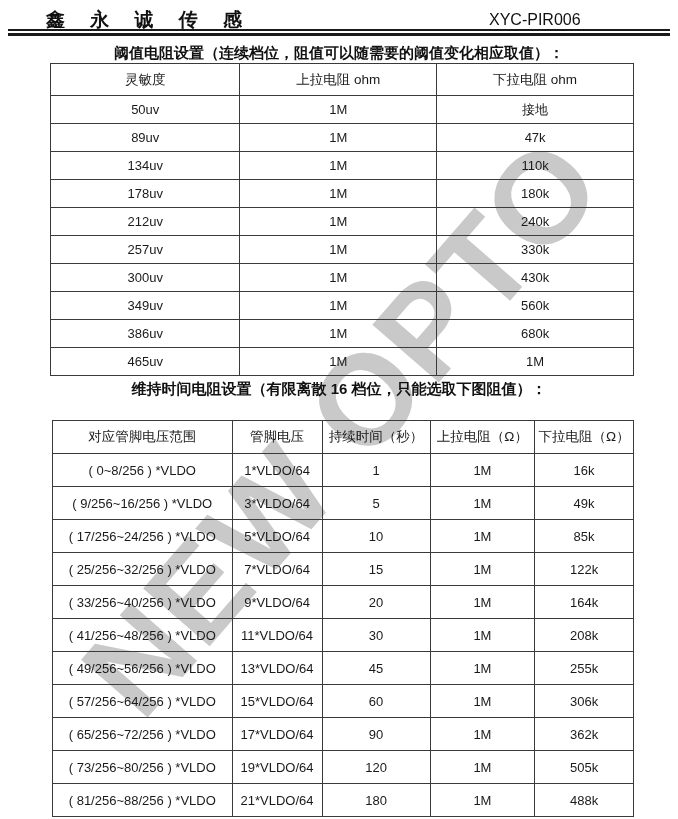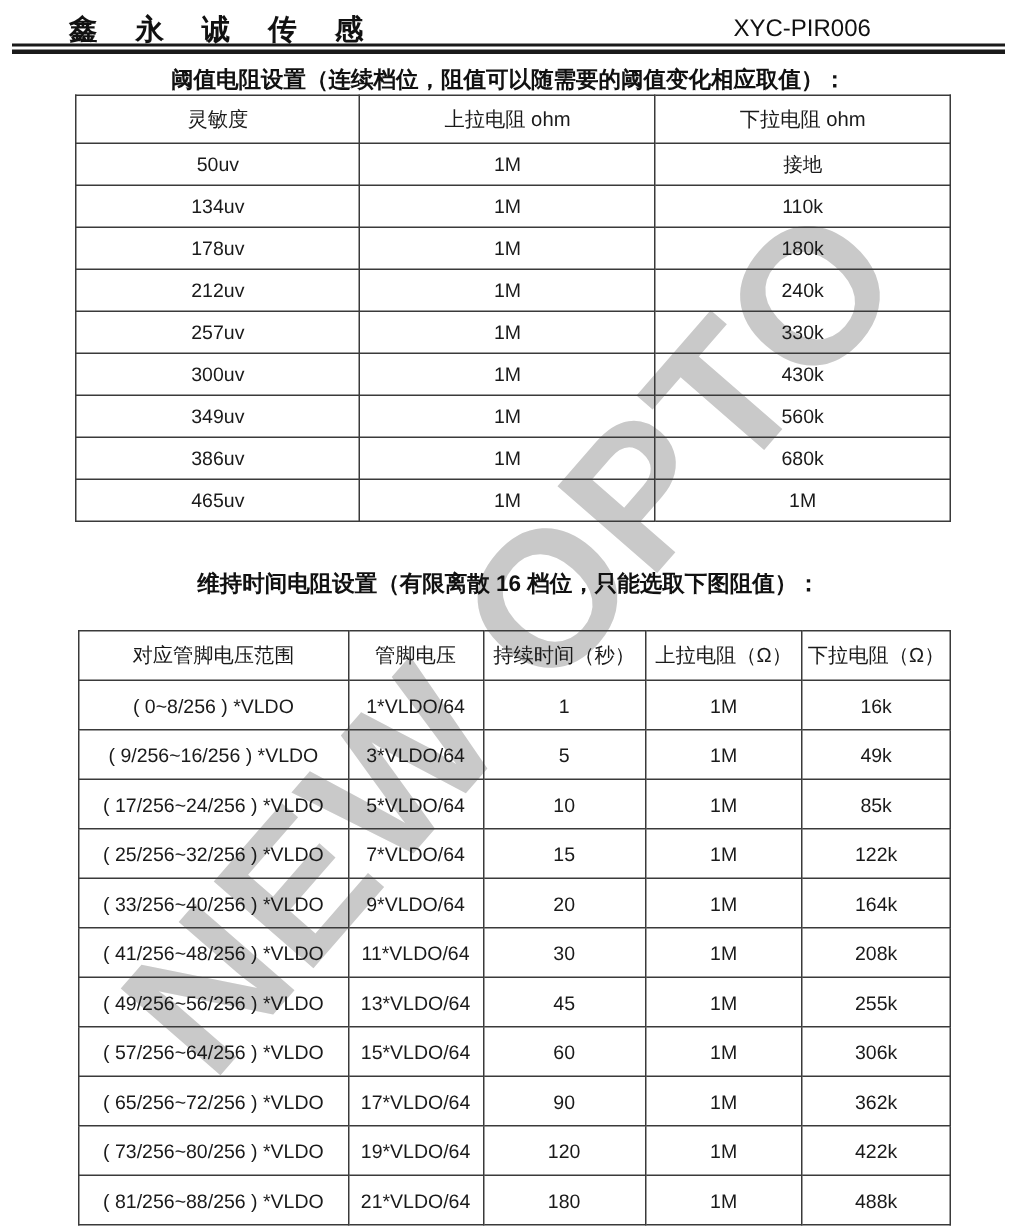--- a/index.html
+++ b/index.html
@@ -68,20 +68,25 @@
     <tbody>
         <tr class="head">
       <td>灵敏度</td>
       <td>上拉电阻 ohm</td>
       <td>下拉电阻 ohm</td>
     </tr>
     <tr class="data">
       <td>50uv</td>
       <td>1M</td>
       <td>接地</td>
+    </tr>
+    <tr class="data">
+      <td>89uv</td>
+      <td>1M</td>
+      <td>47k</td>
     </tr>
     <tr class="data">
       <td>134uv</td>
       <td>1M</td>
       <td>110k</td>
     </tr>
     <tr class="data">
       <td>178uv</td>
       <td>1M</td>
       <td>180k</td>
@@ -198,21 +203,21 @@
       <td>17*VLDO/64</td>
       <td>90</td>
       <td>1M</td>
       <td>362k</td>
     </tr>
     <tr class="data">
       <td>( 73/256~80/256 ) *VLDO</td>
       <td>19*VLDO/64</td>
       <td>120</td>
       <td>1M</td>
-      <td>422k</td>
+      <td>505k</td>
     </tr>
     <tr class="data">
       <td>( 81/256~88/256 ) *VLDO</td>
       <td>21*VLDO/64</td>
       <td>180</td>
       <td>1M</td>
       <td>488k</td>
     </tr>
   </tbody>
     </table>

